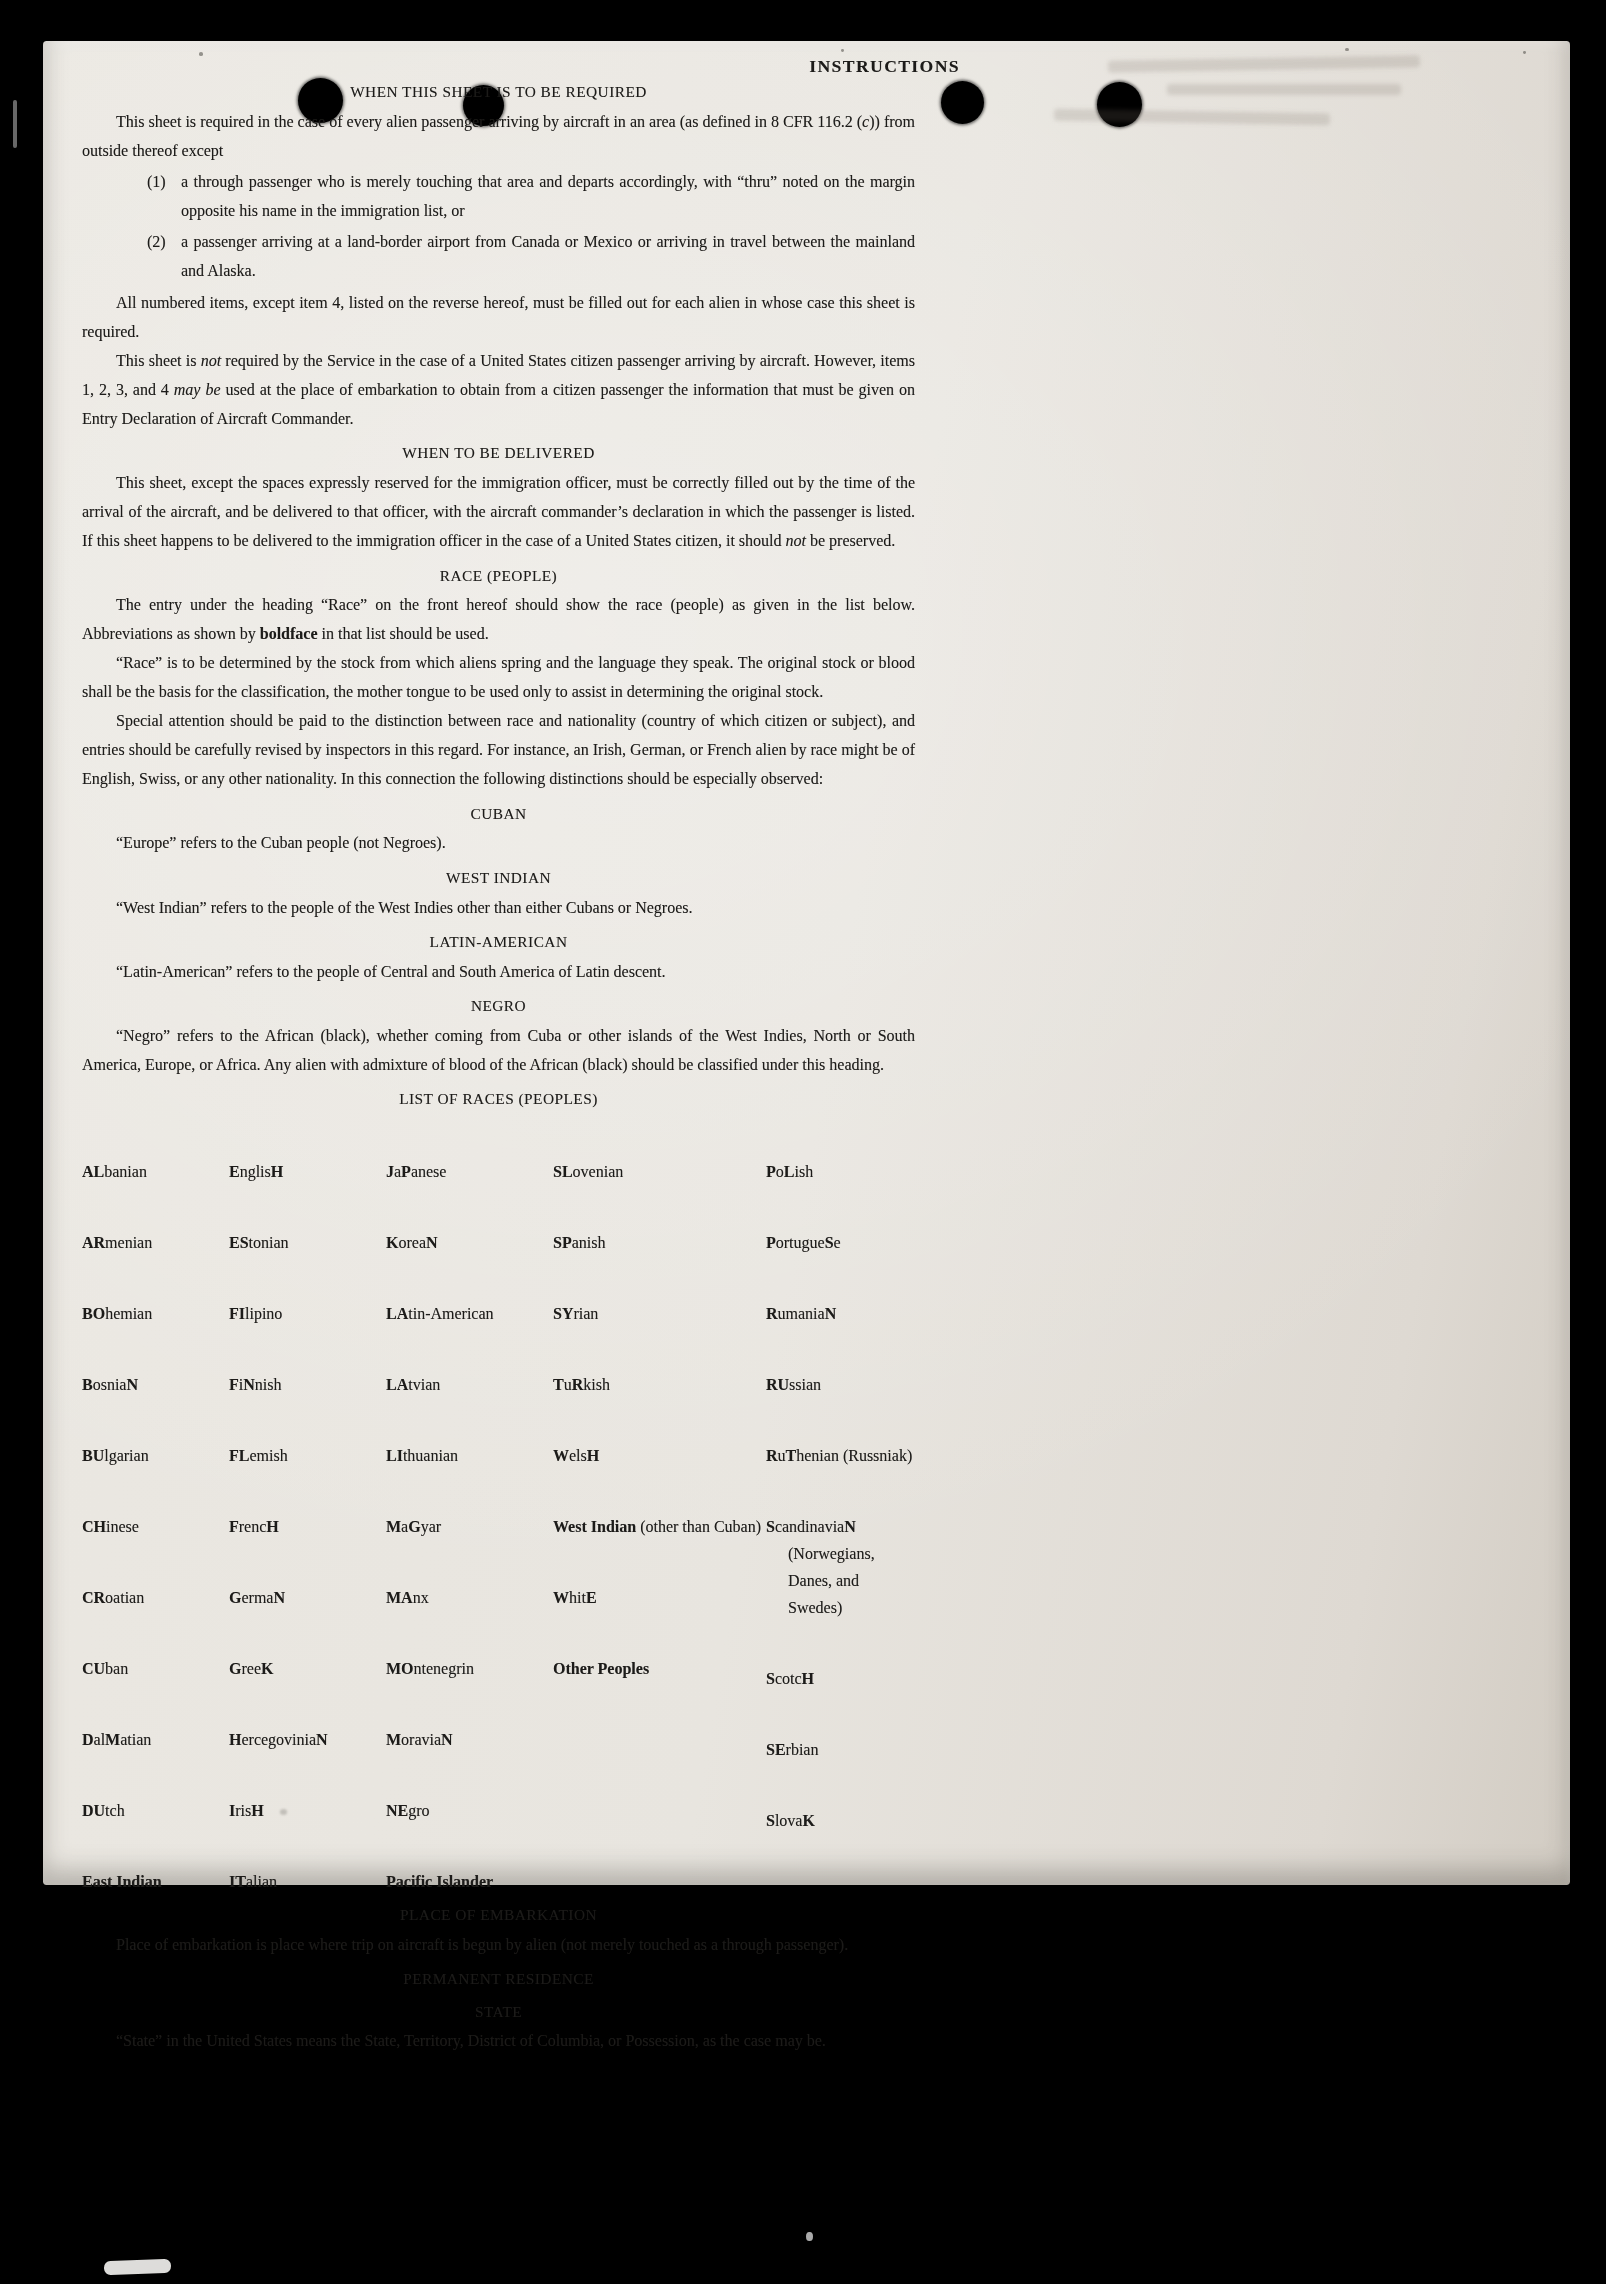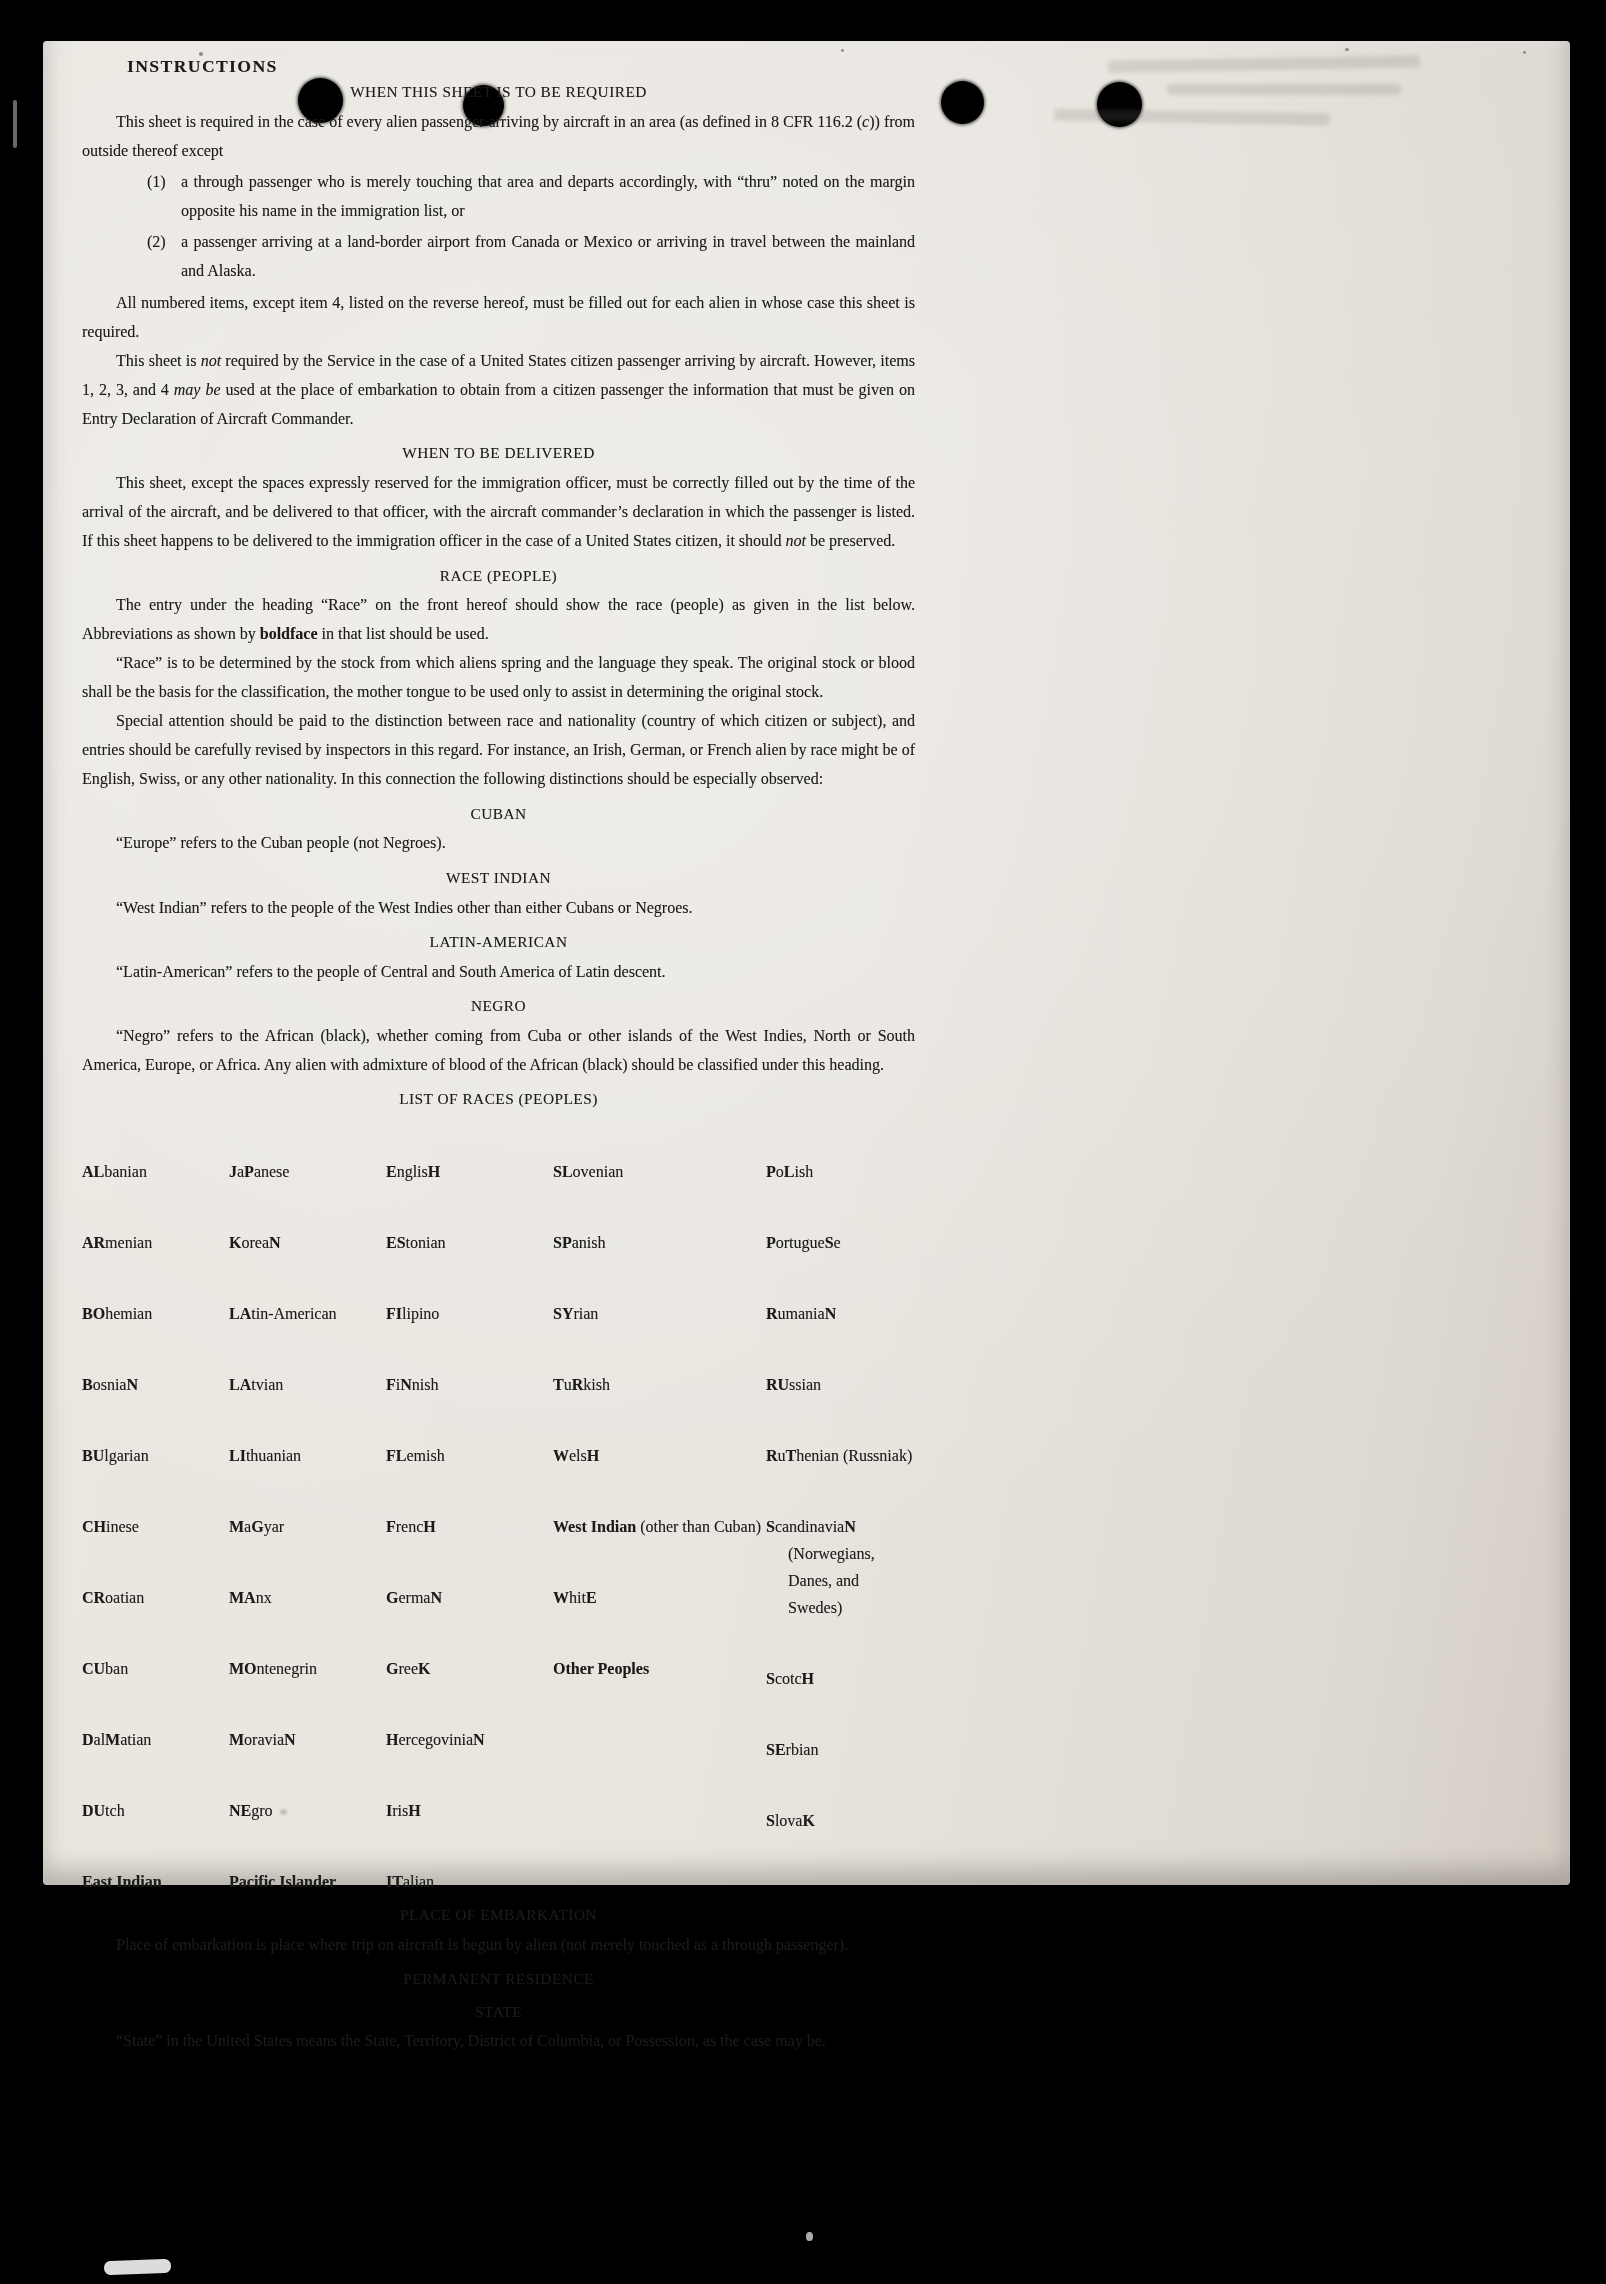--- a/index.html
+++ b/index.html
@@ -20,21 +20,21 @@
     box-shadow: inset 0 -15px 24px rgba(55,50,42,0.28), inset 0 4.6px 9.3px rgba(255,255,255,0.28);
     color:#1b1a18;
   }
   .content {
     position:absolute; left:39px; top:13px; width:833px;
     font-size:16px; line-height:29px; color:#1c1b19;
     text-align:justify;
     text-shadow: 0.2px 0.2px 0 rgba(40,38,35,0.35);
   }
   .doc-title {
-    font-size:17.6px; font-weight:bold; text-align:left;
+    font-size:17.6px; font-weight:bold; text-align:right;
     letter-spacing:1.4px; line-height:24px; margin-bottom:1.9px;
     transform:translateX(45px);
   }
   .sec-heading {
     font-size:15.3px; font-weight:normal; text-align:center;
     letter-spacing:0.5px; line-height:24px;
     margin-top:8.3px; margin-bottom:2.8px; text-indent:0;
   }
   .sec-heading.first { margin-top:0; }
   .content p { text-indent:34px; margin:0; }
@@ -144,46 +144,46 @@
           <div class="race-entry"><b>B</b>osnia<b>N</b></div>
           <div class="race-entry"><b>BU</b>lgarian</div>
           <div class="race-entry"><b>CH</b>inese</div>
           <div class="race-entry"><b>CR</b>oatian</div>
           <div class="race-entry"><b>CU</b>ban</div>
           <div class="race-entry"><b>D</b>al<b>M</b>atian</div>
           <div class="race-entry"><b>DU</b>tch</div>
           <div class="race-entry"><b>East Indian</b></div>
         </div>
       <div class="race-col">
+          <div class="race-entry"><b>E</b>nglis<b>H</b></div>
+          <div class="race-entry"><b>ES</b>tonian</div>
+          <div class="race-entry"><b>FI</b>lipino</div>
+          <div class="race-entry"><b>F</b>i<b>N</b>nish</div>
+          <div class="race-entry"><b>FL</b>emish</div>
+          <div class="race-entry"><b>F</b>renc<b>H</b></div>
+          <div class="race-entry"><b>G</b>erma<b>N</b></div>
+          <div class="race-entry"><b>G</b>ree<b>K</b></div>
+          <div class="race-entry"><b>H</b>ercegovinia<b>N</b></div>
+          <div class="race-entry"><b>I</b>ris<b>H</b></div>
+          <div class="race-entry"><b>IT</b>alian</div>
+        </div>
+      <div class="race-col">
           <div class="race-entry"><b>J</b>a<b>P</b>anese</div>
           <div class="race-entry"><b>K</b>orea<b>N</b></div>
           <div class="race-entry"><b>LA</b>tin-American</div>
           <div class="race-entry"><b>LA</b>tvian</div>
           <div class="race-entry"><b>LI</b>thuanian</div>
           <div class="race-entry"><b>M</b>a<b>G</b>yar</div>
           <div class="race-entry"><b>MA</b>nx</div>
           <div class="race-entry"><b>MO</b>ntenegrin</div>
           <div class="race-entry"><b>M</b>oravia<b>N</b></div>
           <div class="race-entry"><b>NE</b>gro</div>
           <div class="race-entry"><b>Pacific Islander</b></div>
         </div>
       <div class="race-col">
-          <div class="race-entry"><b>E</b>nglis<b>H</b></div>
-          <div class="race-entry"><b>ES</b>tonian</div>
-          <div class="race-entry"><b>FI</b>lipino</div>
-          <div class="race-entry"><b>F</b>i<b>N</b>nish</div>
-          <div class="race-entry"><b>FL</b>emish</div>
-          <div class="race-entry"><b>F</b>renc<b>H</b></div>
-          <div class="race-entry"><b>G</b>erma<b>N</b></div>
-          <div class="race-entry"><b>G</b>ree<b>K</b></div>
-          <div class="race-entry"><b>H</b>ercegovinia<b>N</b></div>
-          <div class="race-entry"><b>I</b>ris<b>H</b></div>
-          <div class="race-entry"><b>IT</b>alian</div>
-        </div>
-      <div class="race-col">
           <div class="race-entry"><b>SL</b>ovenian</div>
           <div class="race-entry"><b>SP</b>anish</div>
           <div class="race-entry"><b>SY</b>rian</div>
           <div class="race-entry"><b>T</b>u<b>R</b>kish</div>
           <div class="race-entry"><b>W</b>els<b>H</b></div>
           <div class="race-entry"><b>West Indian</b> (other than Cuban)</div>
           <div class="race-entry"><b>W</b>hit<b>E</b></div>
           <div class="race-entry"><b>Other Peoples</b></div>
         </div>
       <div class="race-col">

